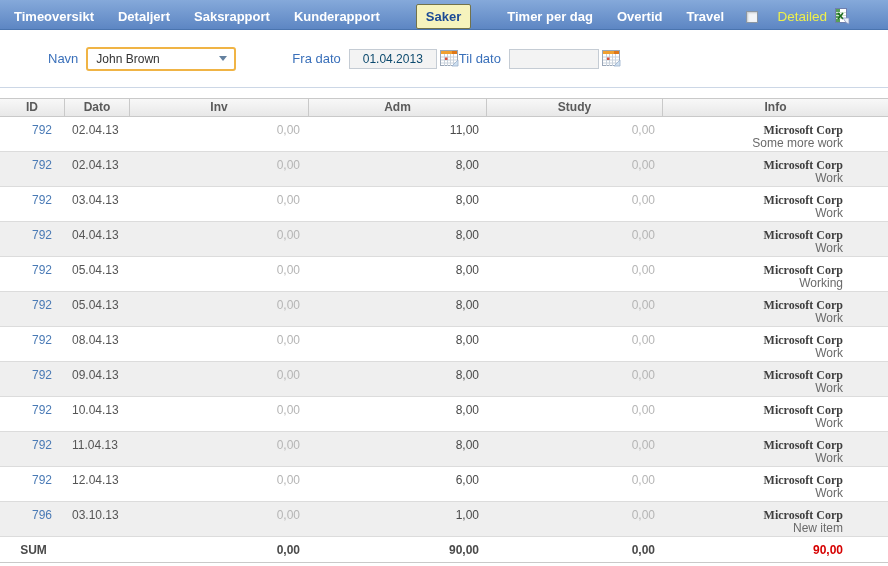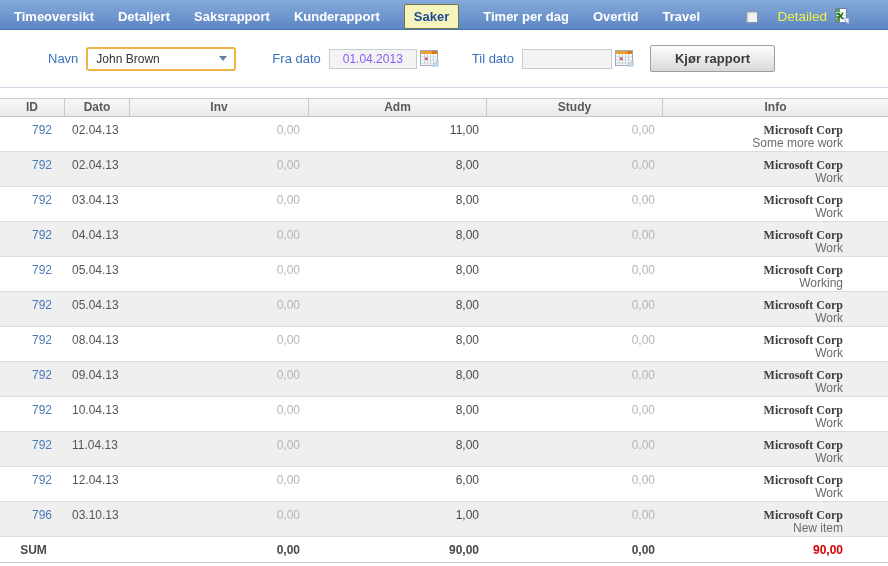--- a/index.html
+++ b/index.html
@@ -22,21 +22,21 @@
     padding: 0 12px;
     cursor: pointer;
     white-space: nowrap;
   }
   .nav-tab.active {
     background: #f6f3bd;
     color: #1b4a95;
     border: 1px solid #72724a;
     border-radius: 2px;
     padding: 4px 9px;
-    margin: 0 12px;
+    margin: 0 24px;
   }
   .detailed-group { margin-left: auto; display: flex; align-items: center; }
   .checkbox {
     width: 12px; height: 12px;
     background: #f2f5f8;
     border: 1px solid #8a96a3;
     box-shadow: inset 1px 1px 2px rgba(0,0,0,.18);
     cursor: pointer;
   }
   .detailed-label { color: #eff04b; font-size: 13.5px; margin-left: 19px; cursor: pointer; }
@@ -52,40 +52,40 @@
     background: #ffffff;
   }
   .flabel { color: #3a70ba; font-size: 13px; margin-right: 8px; white-space: nowrap; }
   .select {
     width: 150px; height: 24px;
     border: 2px solid #f0b445;
     border-radius: 3px;
     background: #ffffff;
     display: flex; align-items: center;
     padding: 0 7px 0 8px;
-    margin-right: 36px;
+    margin-right: 56px;
     font-size: 12px; color: #333333;
     cursor: pointer;
   }
   .select .arrow {
     margin-left: auto;
     width: 0; height: 0;
     border-left: 4px solid transparent;
     border-right: 4px solid transparent;
     border-top: 5px solid #64819f;
   }
   .date-input {
     width: 88px; height: 20px;
     background: #f3f3f3;
     border: 1px solid #c5ccd4;
     font: 12px "Liberation Sans", sans-serif;
-    color: #8b5cf6;
+    color: #0c4a6e;
     text-align: center;
   }
-  .to-label { margin-left: 33px; }
+  .to-label { }
   .to-field { width: 90px; }
   .cal-btn { margin-left: 3px; padding: 0; background: none; border: none; display: inline-flex; cursor: pointer; }
   .run-btn {
     margin-left: 16px;
     height: 27px;
     padding: 0 24px;
     background: linear-gradient(#fdfdfd, #d9d9d9);
     border: 1px solid #9aa0a6;
     border-radius: 2px;
     font: bold 13px "Liberation Sans", sans-serif;
@@ -205,21 +205,20 @@
           <rect x="1" y="1" width="16" height="3" fill="#f0a030"></rect>
           <rect x="12" y="1" width="5" height="3" fill="#e07818"></rect>
           <path d="M1 7 H17 M1 10 H17 M1 13 H17" stroke="#c9d2dc" stroke-width="1"></path>
           <path d="M4.5 4 V16 M7.5 4 V16 M10.5 4 V16 M13.5 4 V16" stroke="#c9d2dc" stroke-width="1"></path>
           <rect x="5" y="7.5" width="2.5" height="2.5" fill="#d94f3c"></rect>
           <path d="M12 16 L18 16 L18 10 Z" fill="#cfe0f0" stroke="#9ab0cc" stroke-width="0.8"></path>
         </svg>
       </span>
     </button>
 
-    <button class="run-btn">Kjør rapport</button>
   </div>
 
   <div class="report">
     <div class="thead" id="table-head">
         <div class="th c-id">ID</div>
         <div class="th c-dato">Dato</div>
         <div class="th c-inv">Inv</div>
         <div class="th c-adm">Adm</div>
         <div class="th c-study">Study</div>
         <div class="th c-info">Info</div>

